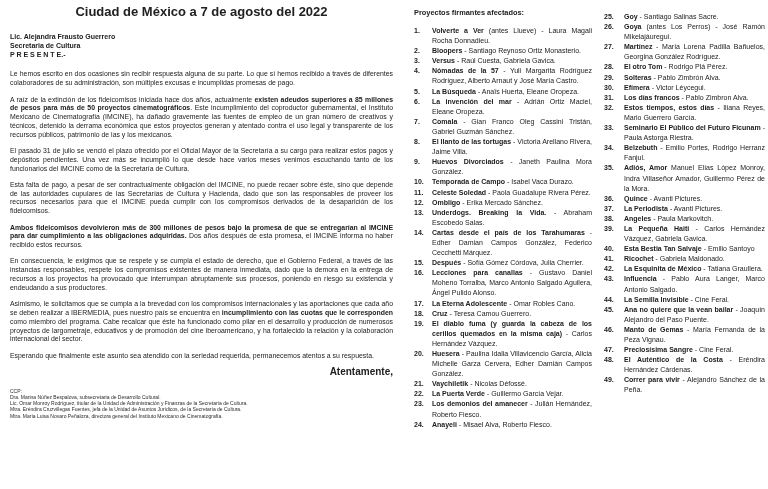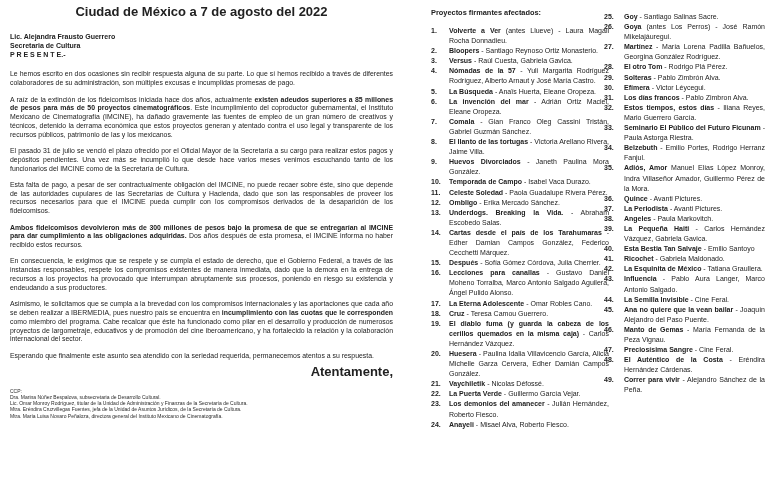--- a/index.html
+++ b/index.html
@@ -11,23 +11,23 @@
     position:relative;
     overflow:hidden;
     -webkit-font-smoothing:antialiased;
   }
   .col { position:absolute; top:8px; }
   .letter-col { left:10px; width:383px; font-size:6.9px; line-height:8.8px; }
   .dateline { text-align:center; font-weight:700; font-size:13px; margin-bottom:15px; }
   .recipient { font-weight:700; font-size:7px; line-height:9.2px; margin-bottom:11px; }
   .letter-body p { text-align:justify; margin-bottom:7.5px; }
   .letter-body b { font-weight:700; }
-  .closing { text-align:right; font-weight:700; font-size:13px; margin-top:5px; margin-bottom:11px; }
+  .closing { text-align:right; font-weight:700; font-size:10px; margin-top:5px; margin-bottom:11px; }
   .ccp { font-size:5px; line-height:6.2px; color:#2a2a2a; }
-  .list-col1 { left:431px; width:178px; }
+  .list-col1 { left:414px; width:178px; }
   .list-col2 { left:604px; width:161px; top:12px; }
   .list-header { font-weight:700; font-size:7.4px; margin-bottom:9px; }
   .proj { display:flex; font-size:7px; line-height:10.1px; }
   .proj .num { flex:0 0 18px; font-weight:700; }
   .list-col2 .proj .num { flex-basis:20px; }
   .proj .pbody { flex:1 1 auto; text-align:justify; }
   .proj .pbody b { font-weight:700; }
 </style>
 </head>
 <body>

